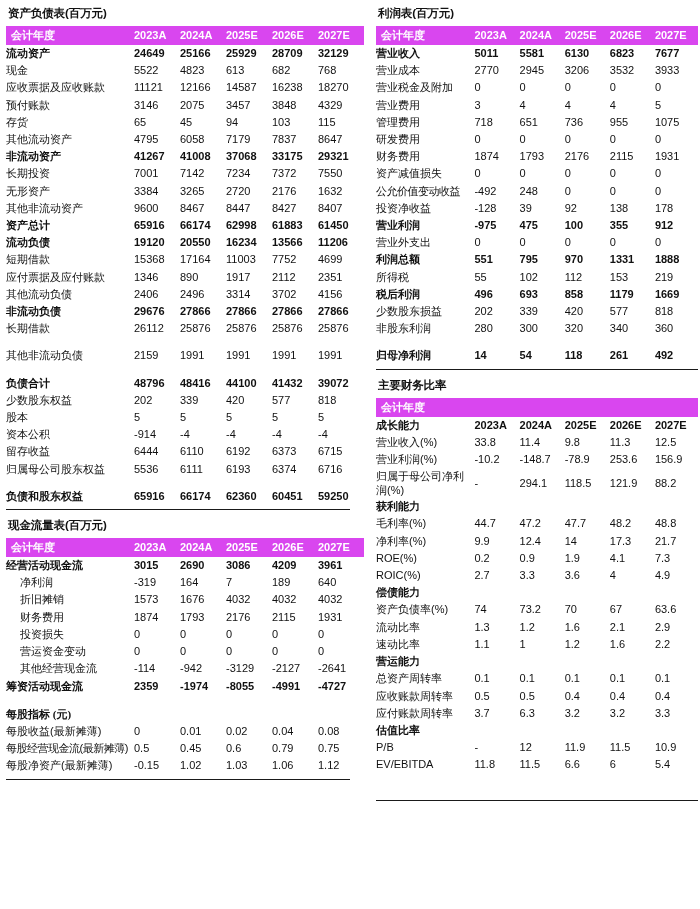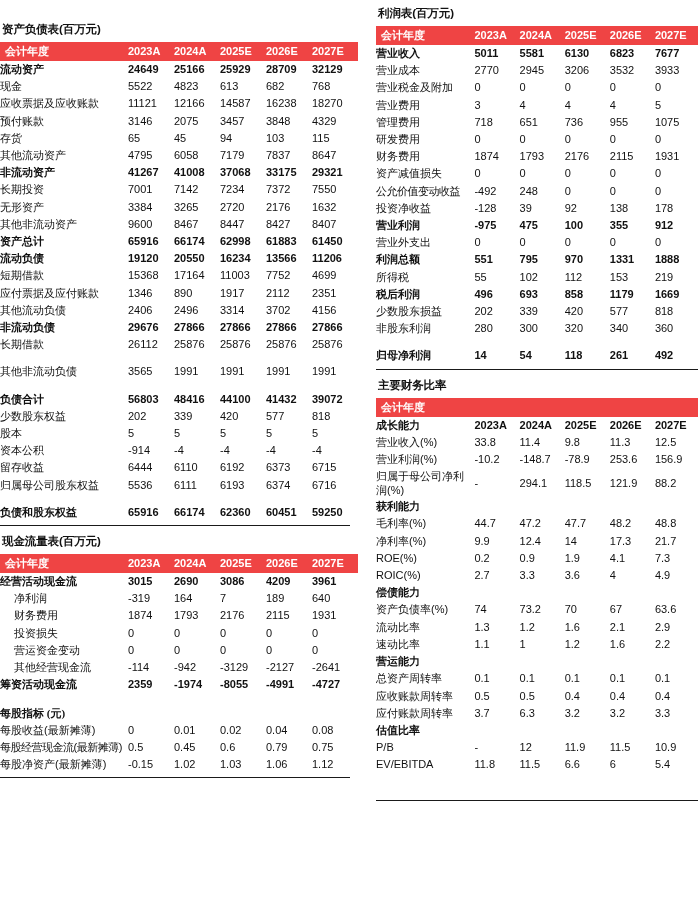--- a/index.html
+++ b/index.html
@@ -17,23 +17,22 @@
   }
   .page {
     position: relative;
     width: 700px;
     height: 909px;
     display: flex;
     box-sizing: border-box;
   }
   .col-left {
     width: 358px;
-    padding: 6px 8px 0 0;
+    padding: 6px 8px 0 6px;
     box-sizing: border-box;
-    margin-top: 16px;
   }
   .col-right {
     width: 342px;
     padding: 6px 2px 16px 18px;
     box-sizing: border-box;
   }
 
   .tbl-title {
     font-size: 11.5px;
     font-weight: bold;
@@ -52,21 +51,21 @@
     font-size: 11px;
     padding: 0;
     height: 17.2px;
     line-height: 17.2px;
     vertical-align: middle;
     white-space: nowrap;
     overflow: visible;
   }
   
   tr.hdr td {
-    background: #ef4444;
+    background: #d946ef;
     color: #ffffff;
     font-weight: bold;
     height: 19px;
     line-height: 19px;
   }
   tr.hdr td.lbl { padding-left: 5px; }
   tr.hdr td.num { text-align: left; }
 
   td.lbl {
     text-align: left;
@@ -269,32 +268,32 @@
             <td class="num">25876</td>
             <td class="num">25876</td>
             <td class="num">25876</td>
             <td class="num">25876</td>
           </tr>
           <tr class="spacer">
             <td colspan="6"></td>
           </tr>
           <tr class="">
             <td class="lbl">其他非流动负债</td>
-            <td class="num">3565</td>
+            <td class="num">2159</td>
             <td class="num">1991</td>
             <td class="num">1991</td>
             <td class="num">1991</td>
             <td class="num">1991</td>
           </tr>
           <tr class="spacer">
             <td colspan="6"></td>
           </tr>
           <tr class="bold">
             <td class="lbl">负债合计</td>
-            <td class="num">56803</td>
+            <td class="num">48796</td>
             <td class="num">48416</td>
             <td class="num">44100</td>
             <td class="num">41432</td>
             <td class="num">39072</td>
           </tr>
           <tr class="">
             <td class="lbl">少数股东权益</td>
             <td class="num">202</td>
             <td class="num">339</td>
             <td class="num">420</td>
@@ -375,20 +374,28 @@
             <td class="num">4209</td>
             <td class="num">3961</td>
           </tr>
           <tr class="sub">
             <td class="lbl">净利润</td>
             <td class="num">-319</td>
             <td class="num">164</td>
             <td class="num">7</td>
             <td class="num">189</td>
             <td class="num">640</td>
+          </tr>
+          <tr class="sub">
+            <td class="lbl">折旧摊销</td>
+            <td class="num">1573</td>
+            <td class="num">1676</td>
+            <td class="num">4032</td>
+            <td class="num">4032</td>
+            <td class="num">4032</td>
           </tr>
           <tr class="sub">
             <td class="lbl">财务费用</td>
             <td class="num">1874</td>
             <td class="num">1793</td>
             <td class="num">2176</td>
             <td class="num">2115</td>
             <td class="num">1931</td>
           </tr>
           <tr class="sub">

